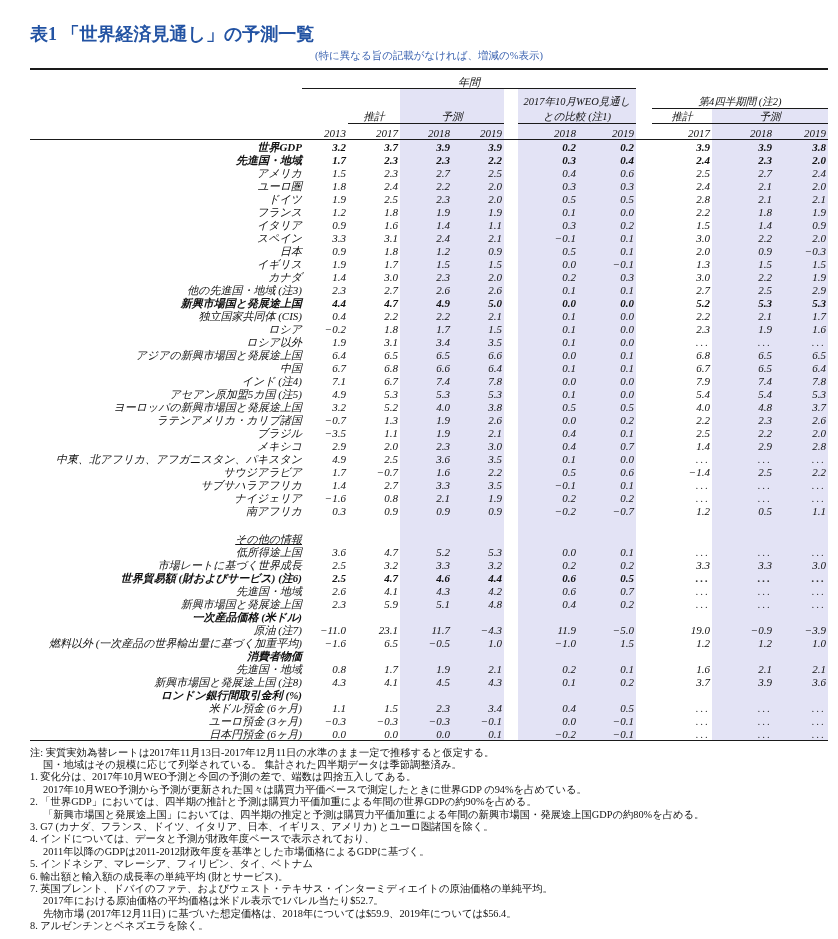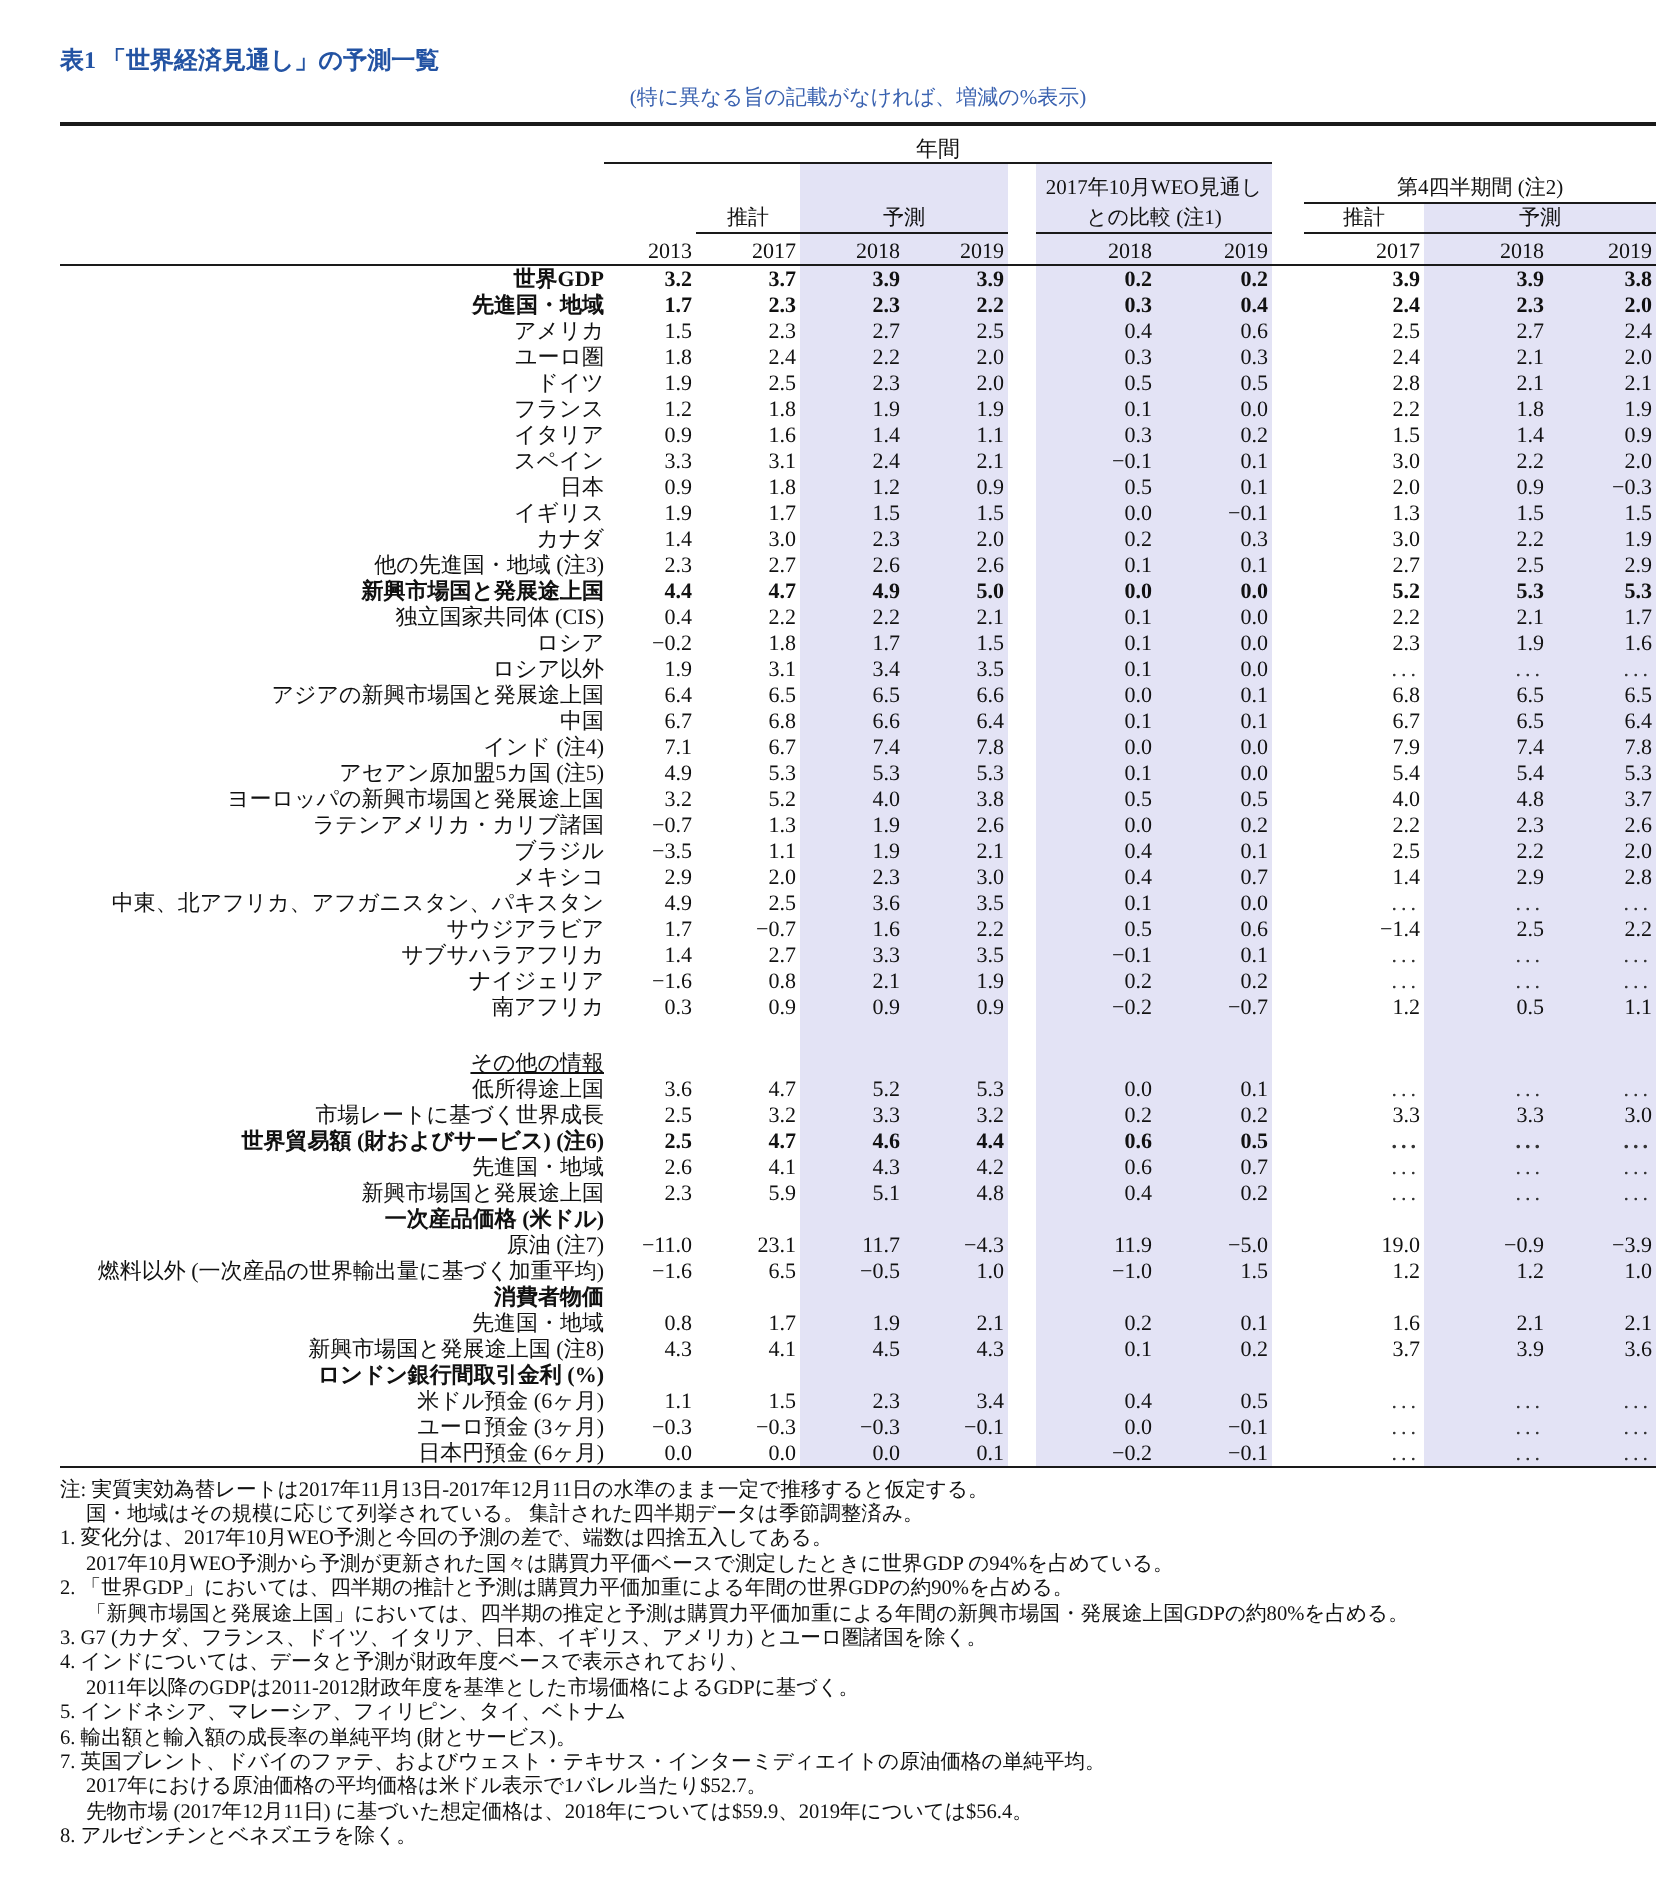--- a/index.html
+++ b/index.html
@@ -1,22 +1,22 @@
 <!DOCTYPE html>
 <html><head>
 <meta charset="utf-8">
 <style>
   html,body{margin:0;padding:0;background:#fff;}
   body{width:838px;height:939px;overflow:hidden;
        font-family:"Liberation Serif","DejaVu Serif",serif;color:#111;}
   .page{padding:22px 10px 0 30px;}
-  .title{font-size:12px;font-weight:bold;color:#2353a3;margin:0 0 3px 0;}
+  .title{font-size:18px;font-weight:bold;color:#2353a3;margin:0 0 3px 0;}
   .subtitle{font-size:10.5px;color:#3a62b0;margin:0 0 5px 0;text-align:center;}
   .toprule{border-top:2px solid #1a1a1a;margin:0;}
-  table{border-collapse:collapse;table-layout:fixed;width:798px;margin-top:2px;}
+  table{border-collapse:collapse;table-layout:fixed;width:798px;margin-top:2px;font-style:italic;}
   td{font-size:11px;height:13px;padding:0;white-space:nowrap;vertical-align:bottom;line-height:12px;}
   td.num{text-align:right;padding-right:2px;}
   td.lbl{text-align:right;}
   .sh{background:#e3e3f5;}
   .bb{border-bottom:1px solid #1a1a1a;}
   .ctr{text-align:center;}
   .b{font-weight:bold;}
   .ind{padding-left:13px;}
   .ul{text-decoration:underline;}
   .dots{letter-spacing:2px;color:#333;}

